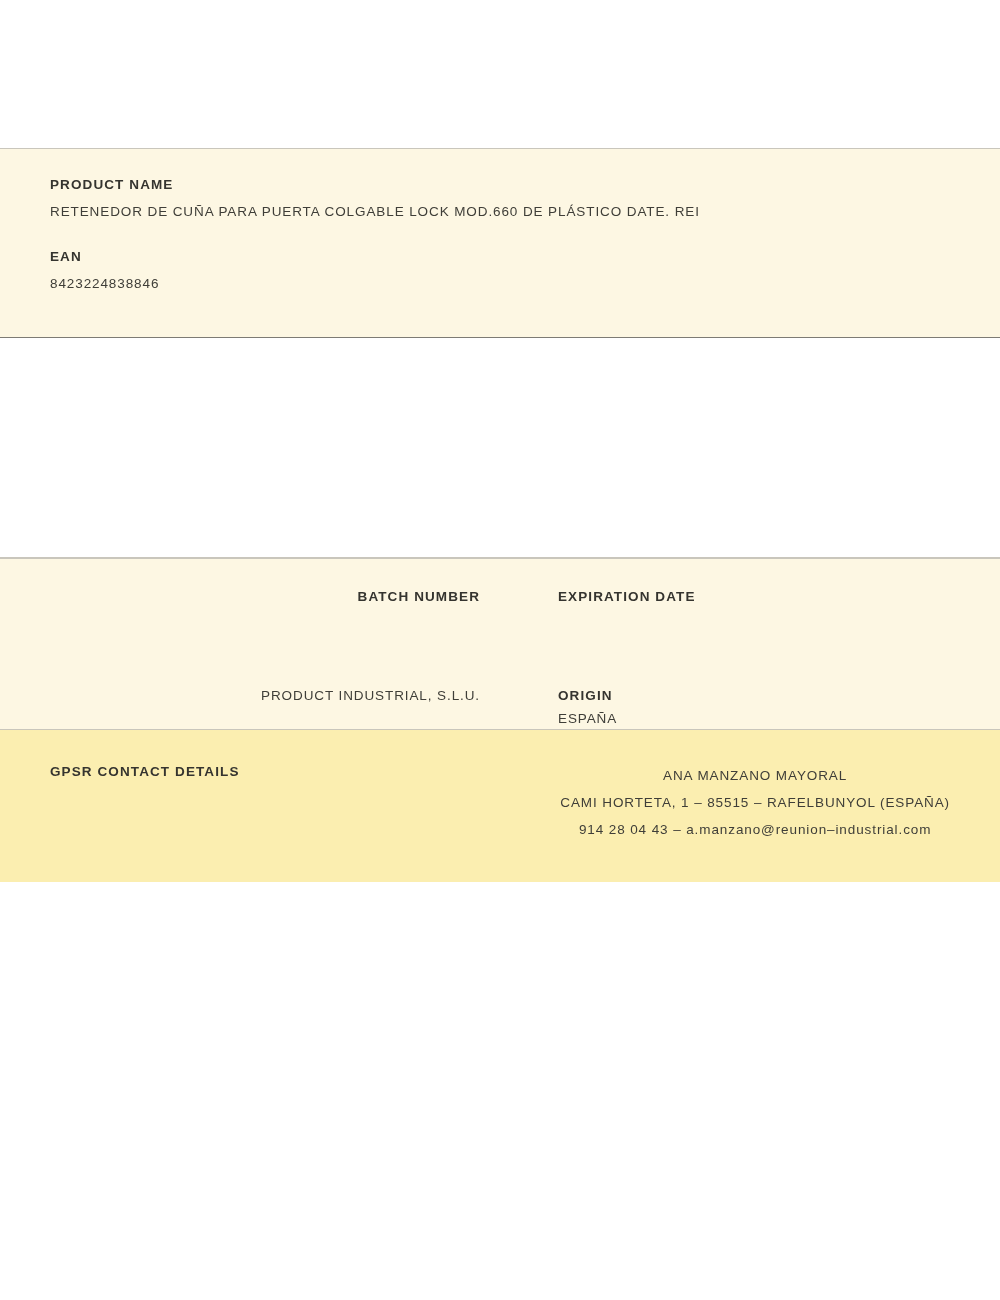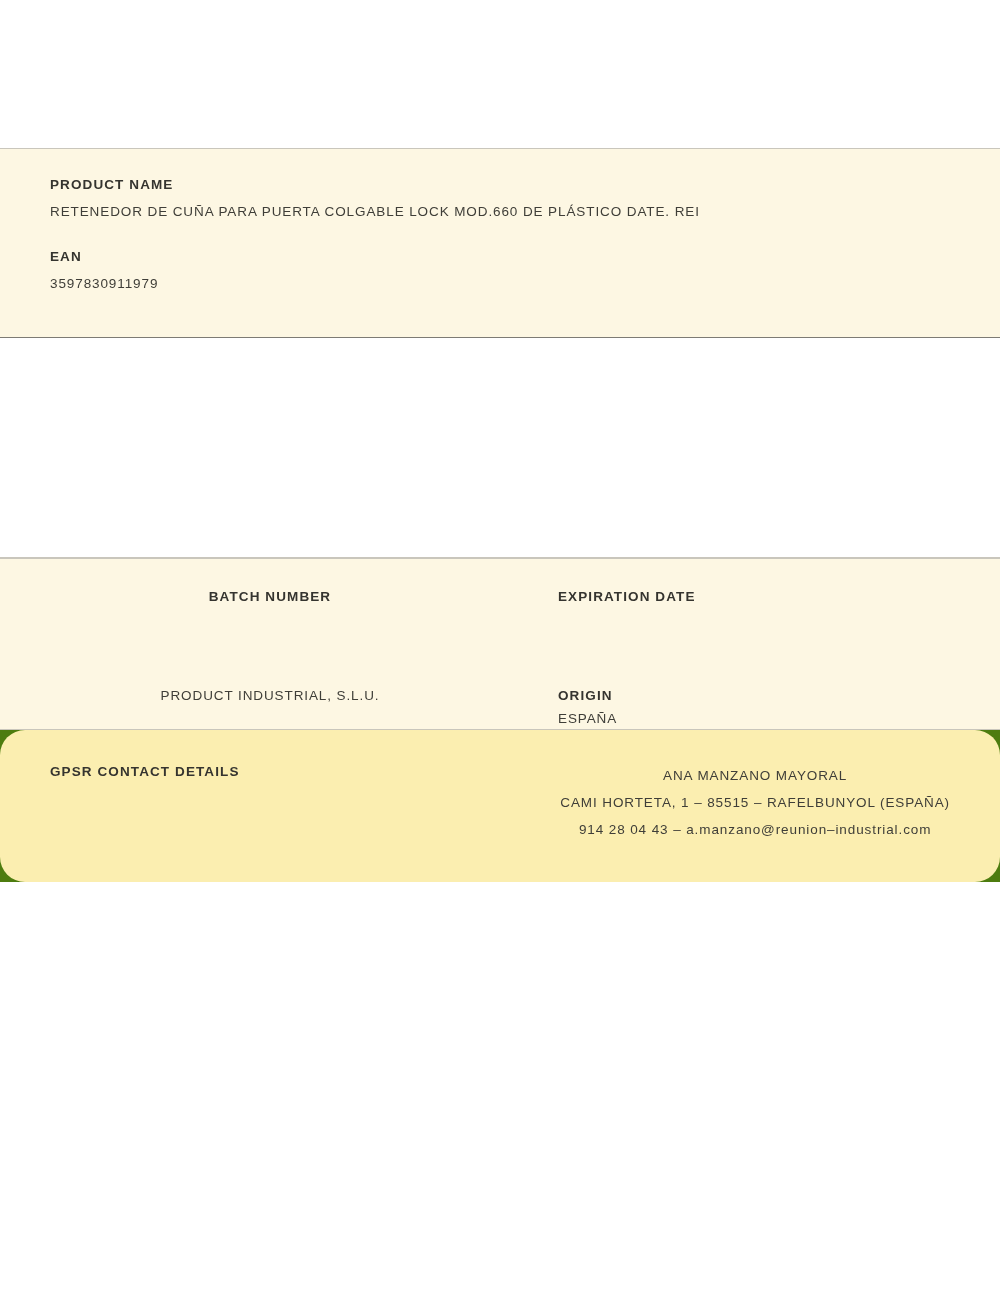--- a/index.html
+++ b/index.html
@@ -13,21 +13,21 @@
     font-family: "Liberation Sans", sans-serif;
     color: #3a3a38;
     position: relative;
     overflow: hidden;
   }
 
   .page {
     width: 1000px;
     height: 1100px;
     position: relative;
-    background: #4d7c0f;
+    background: #c4b5fd;
     display: flex;
     flex-direction: column;
   }
 
   
   .top-gap {
     height: 148px;
     background: #ffffff;
     flex: 0 0 auto;
   }
@@ -80,21 +80,21 @@
   .info-row {
     display: flex;
     width: 100%;
   }
   .info-cell {
     flex: 0 0 50%;
     text-align: center;
     box-sizing: border-box;
     padding: 0 20px;
   }
-  .info-cell.left  { padding-left: 60px; }
+  .info-cell.left  { padding-left: 60px; text-align: right; }
   .info-cell.right { text-align: left; padding-left: 58px; }
   .info-row.second { margin-top: 60px; }
 
   .info-label {
     font-size: 13.5px;
     font-weight: bold;
     letter-spacing: 1.1px;
     color: #35342f;
     margin: 0 0 8px 0;
     text-transform: uppercase;
@@ -110,21 +110,20 @@
   
   .gpsr-block {
     background: #fbeeb0;
     flex: 0 0 auto;
     box-sizing: border-box;
     padding: 32px 50px 34px 50px;
     display: flex;
     align-items: flex-start;
     justify-content: space-between;
     height: 152px;
-    border-radius: 25px;
   }
   .gpsr-title {
     font-size: 13.5px;
     font-weight: bold;
     letter-spacing: 1.1px;
     color: #35342f;
     text-transform: uppercase;
     padding-top: 2px;
   }
   .gpsr-lines {
@@ -148,21 +147,21 @@
 
 <div class="page">
 
   <div class="top-gap"></div>
 
   <section class="product-block">
     <div class="field-label">PRODUCT NAME</div>
     <div class="field-value">RETENEDOR DE CUÑA PARA PUERTA COLGABLE LOCK MOD.660 DE PLÁSTICO DATE. REI</div>
     <div class="spacer"></div>
     <div class="field-label">EAN</div>
-    <div class="field-value">3597830911979</div>
+    <div class="field-value">8423224838846</div>
   </section>
 
   <div class="middle-blank"></div>
 
   <section class="info-block">
     <div class="info-row first">
       <div class="info-cell left">
         <div class="info-label">BATCH NUMBER</div>
         <div class="info-value"></div>
       </div>

